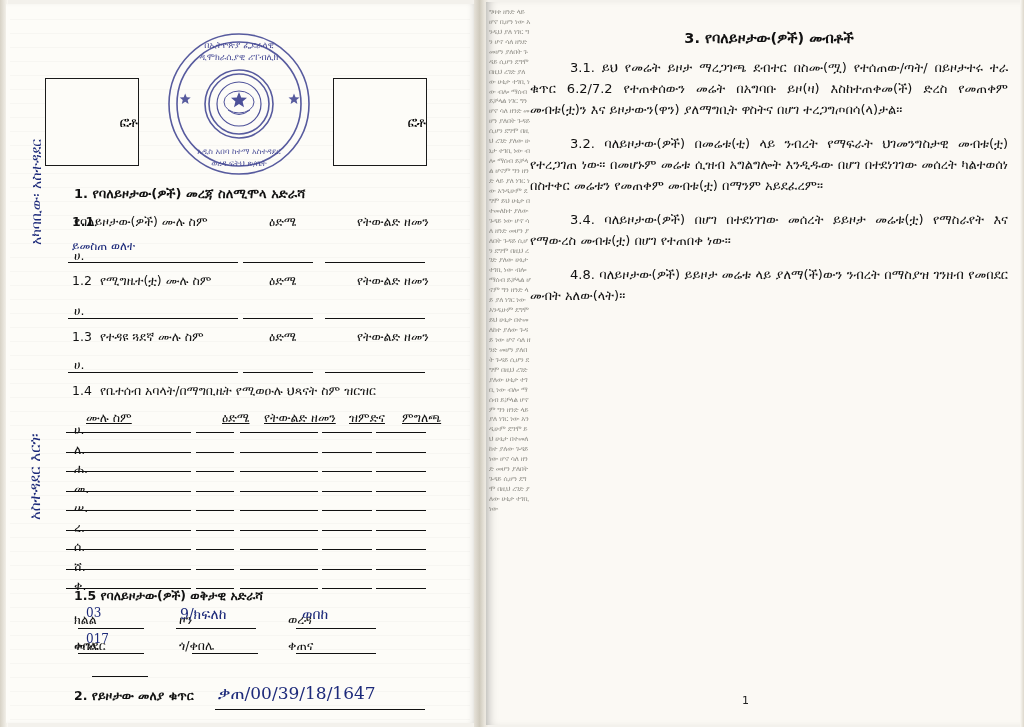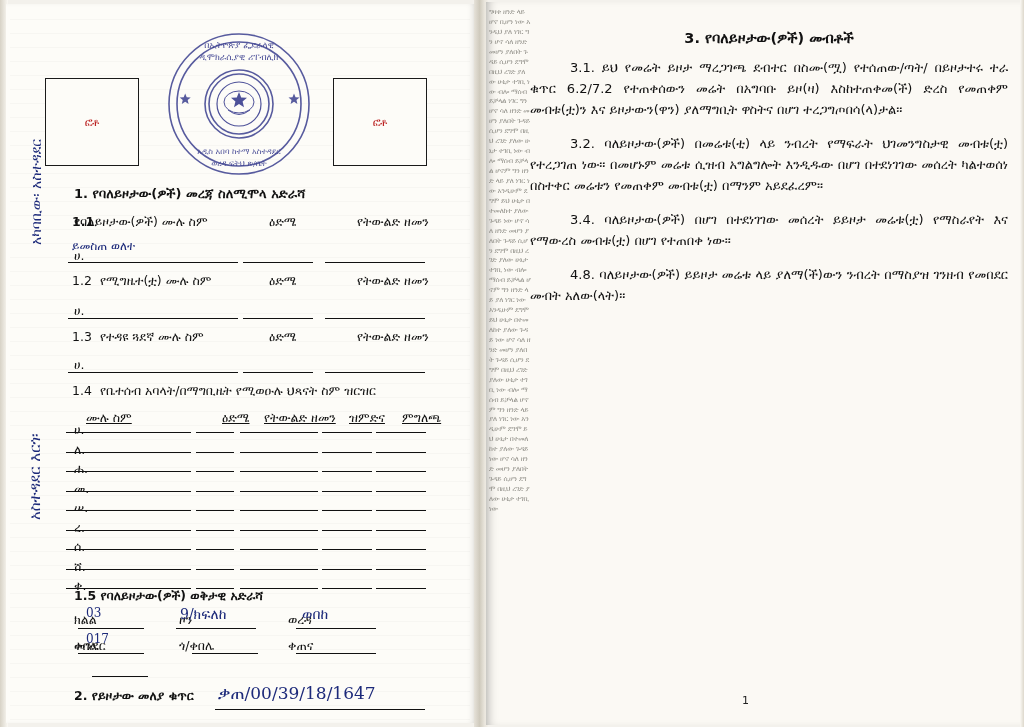--- a/index.html
+++ b/index.html
@@ -47,25 +47,25 @@
   .edge-right {
     position: absolute; right:0; top:0; width:4px; height:727px;
     background: linear-gradient(to left,#ddd8cc,#fbf9f4);
   }
 
   
   .photo-box {
     position: absolute;
     border: 1.6px solid #1a1a1a;
     background: #fdfcf8;
-    font-size: 11px;
-    color: #b91c1c;
+    font-size: 14px;
+    color: #000000;
     display: flex;
     align-items: center;
-    justify-content: center;
+    justify-content: flex-end;
   }
   #photo-left { left: 45px; top: 78px; width: 92px; height: 86px; }
   #photo-right { left: 333px; top: 78px; width: 92px; height: 86px; }
 
   .stamp {
     position: absolute;
     left: 158px; top: 30px;
     width: 162px; height: 148px;
   }
   .stamp svg { display:block; }

